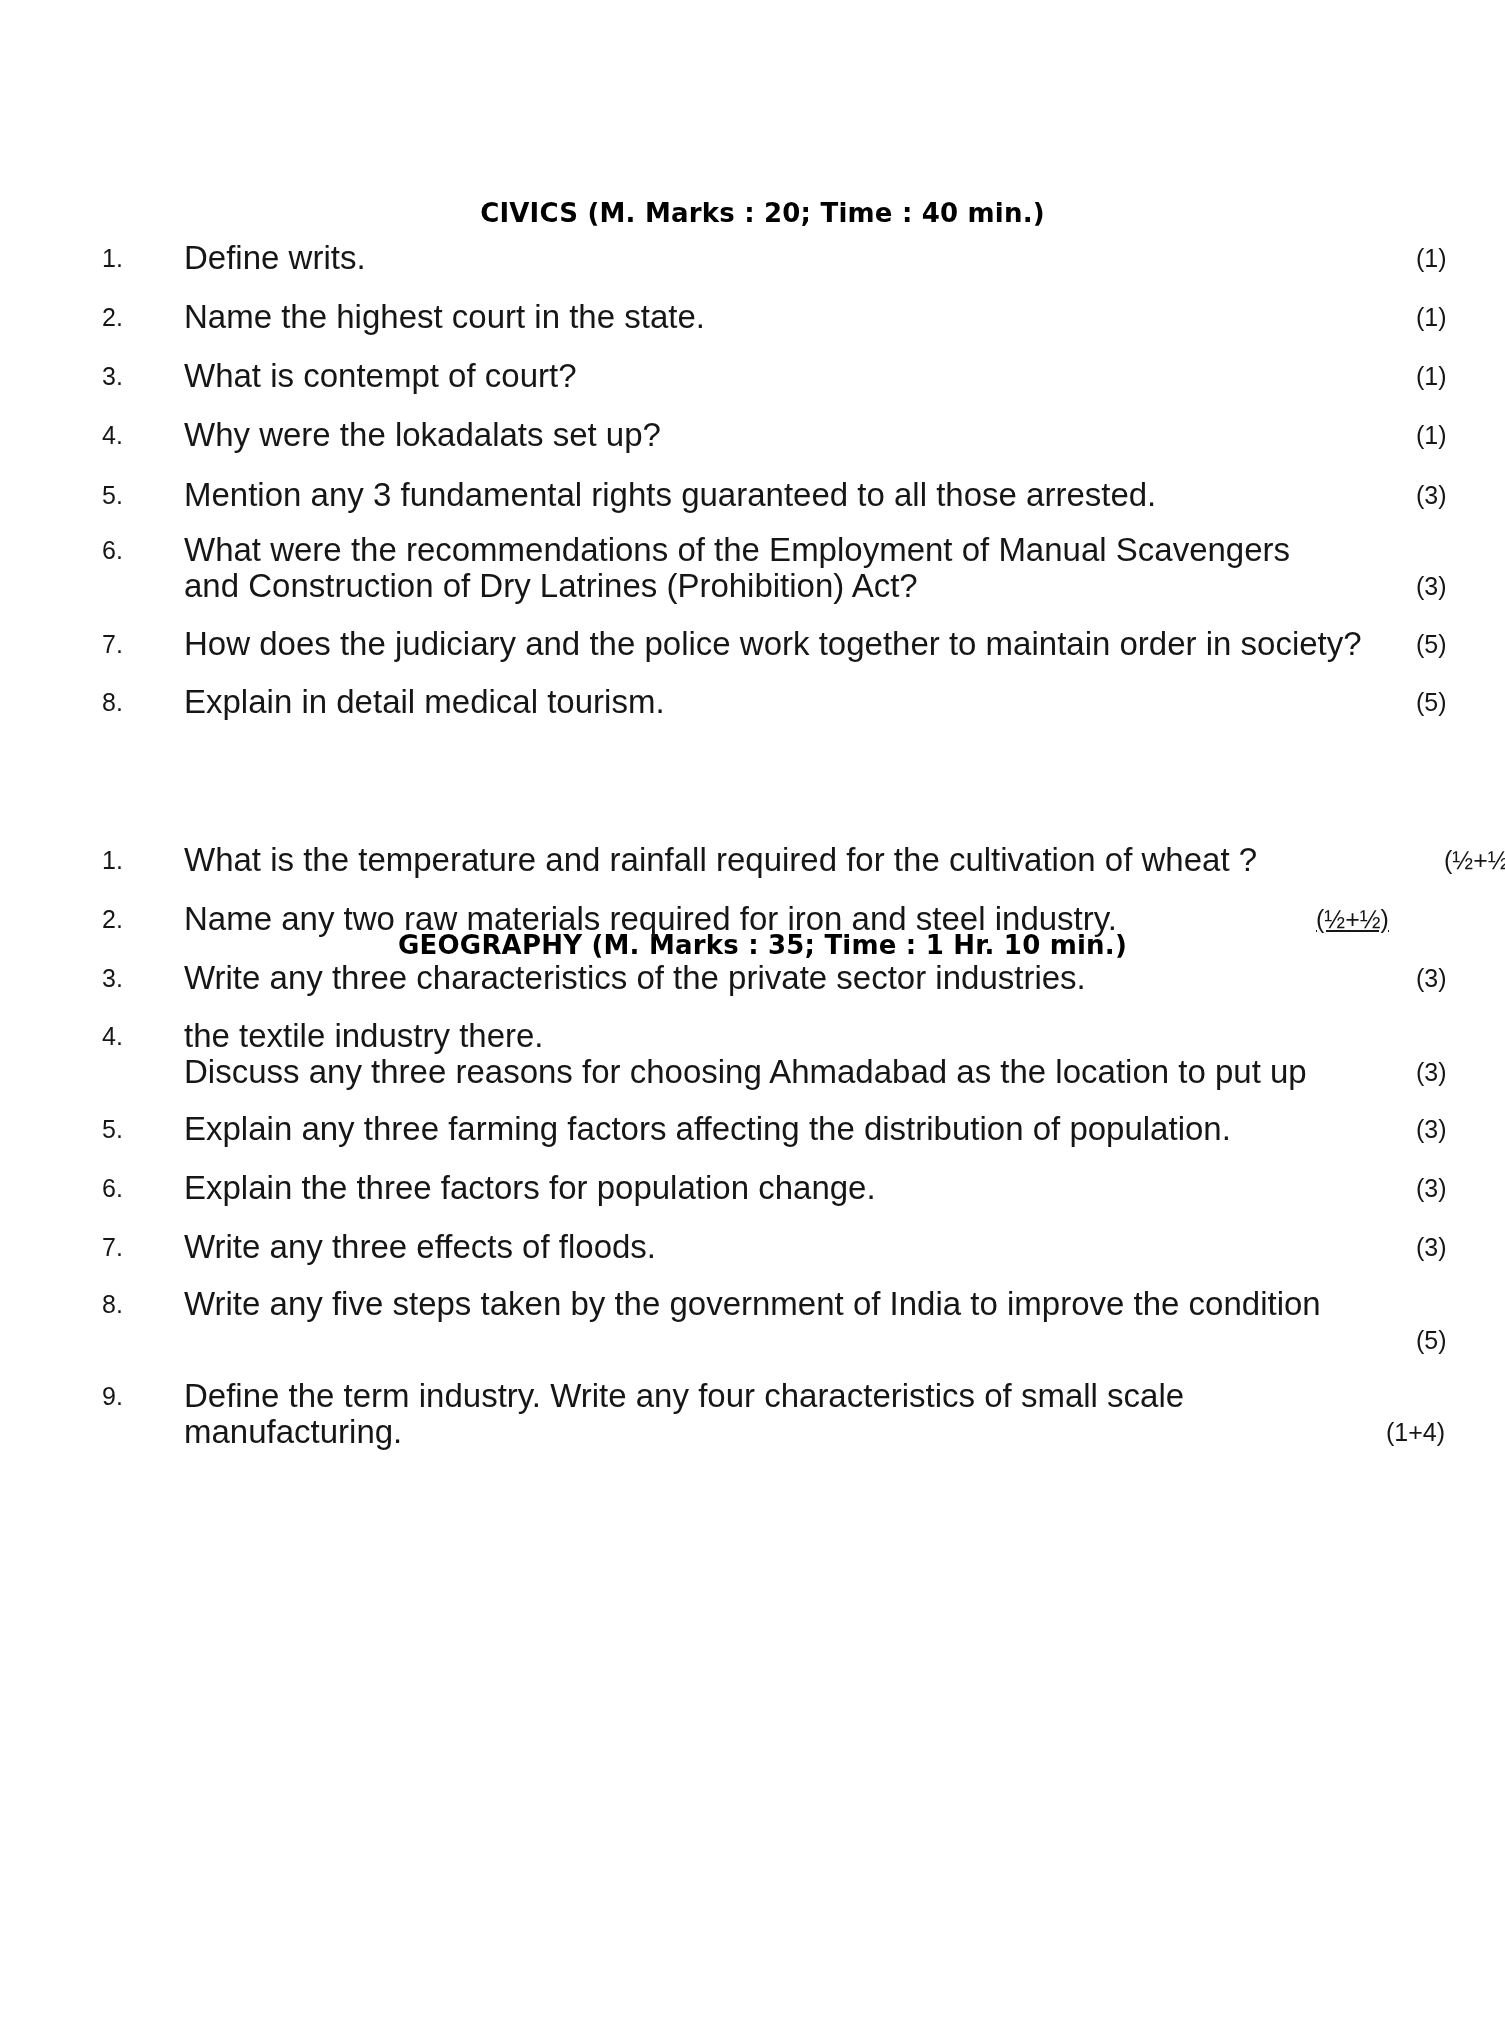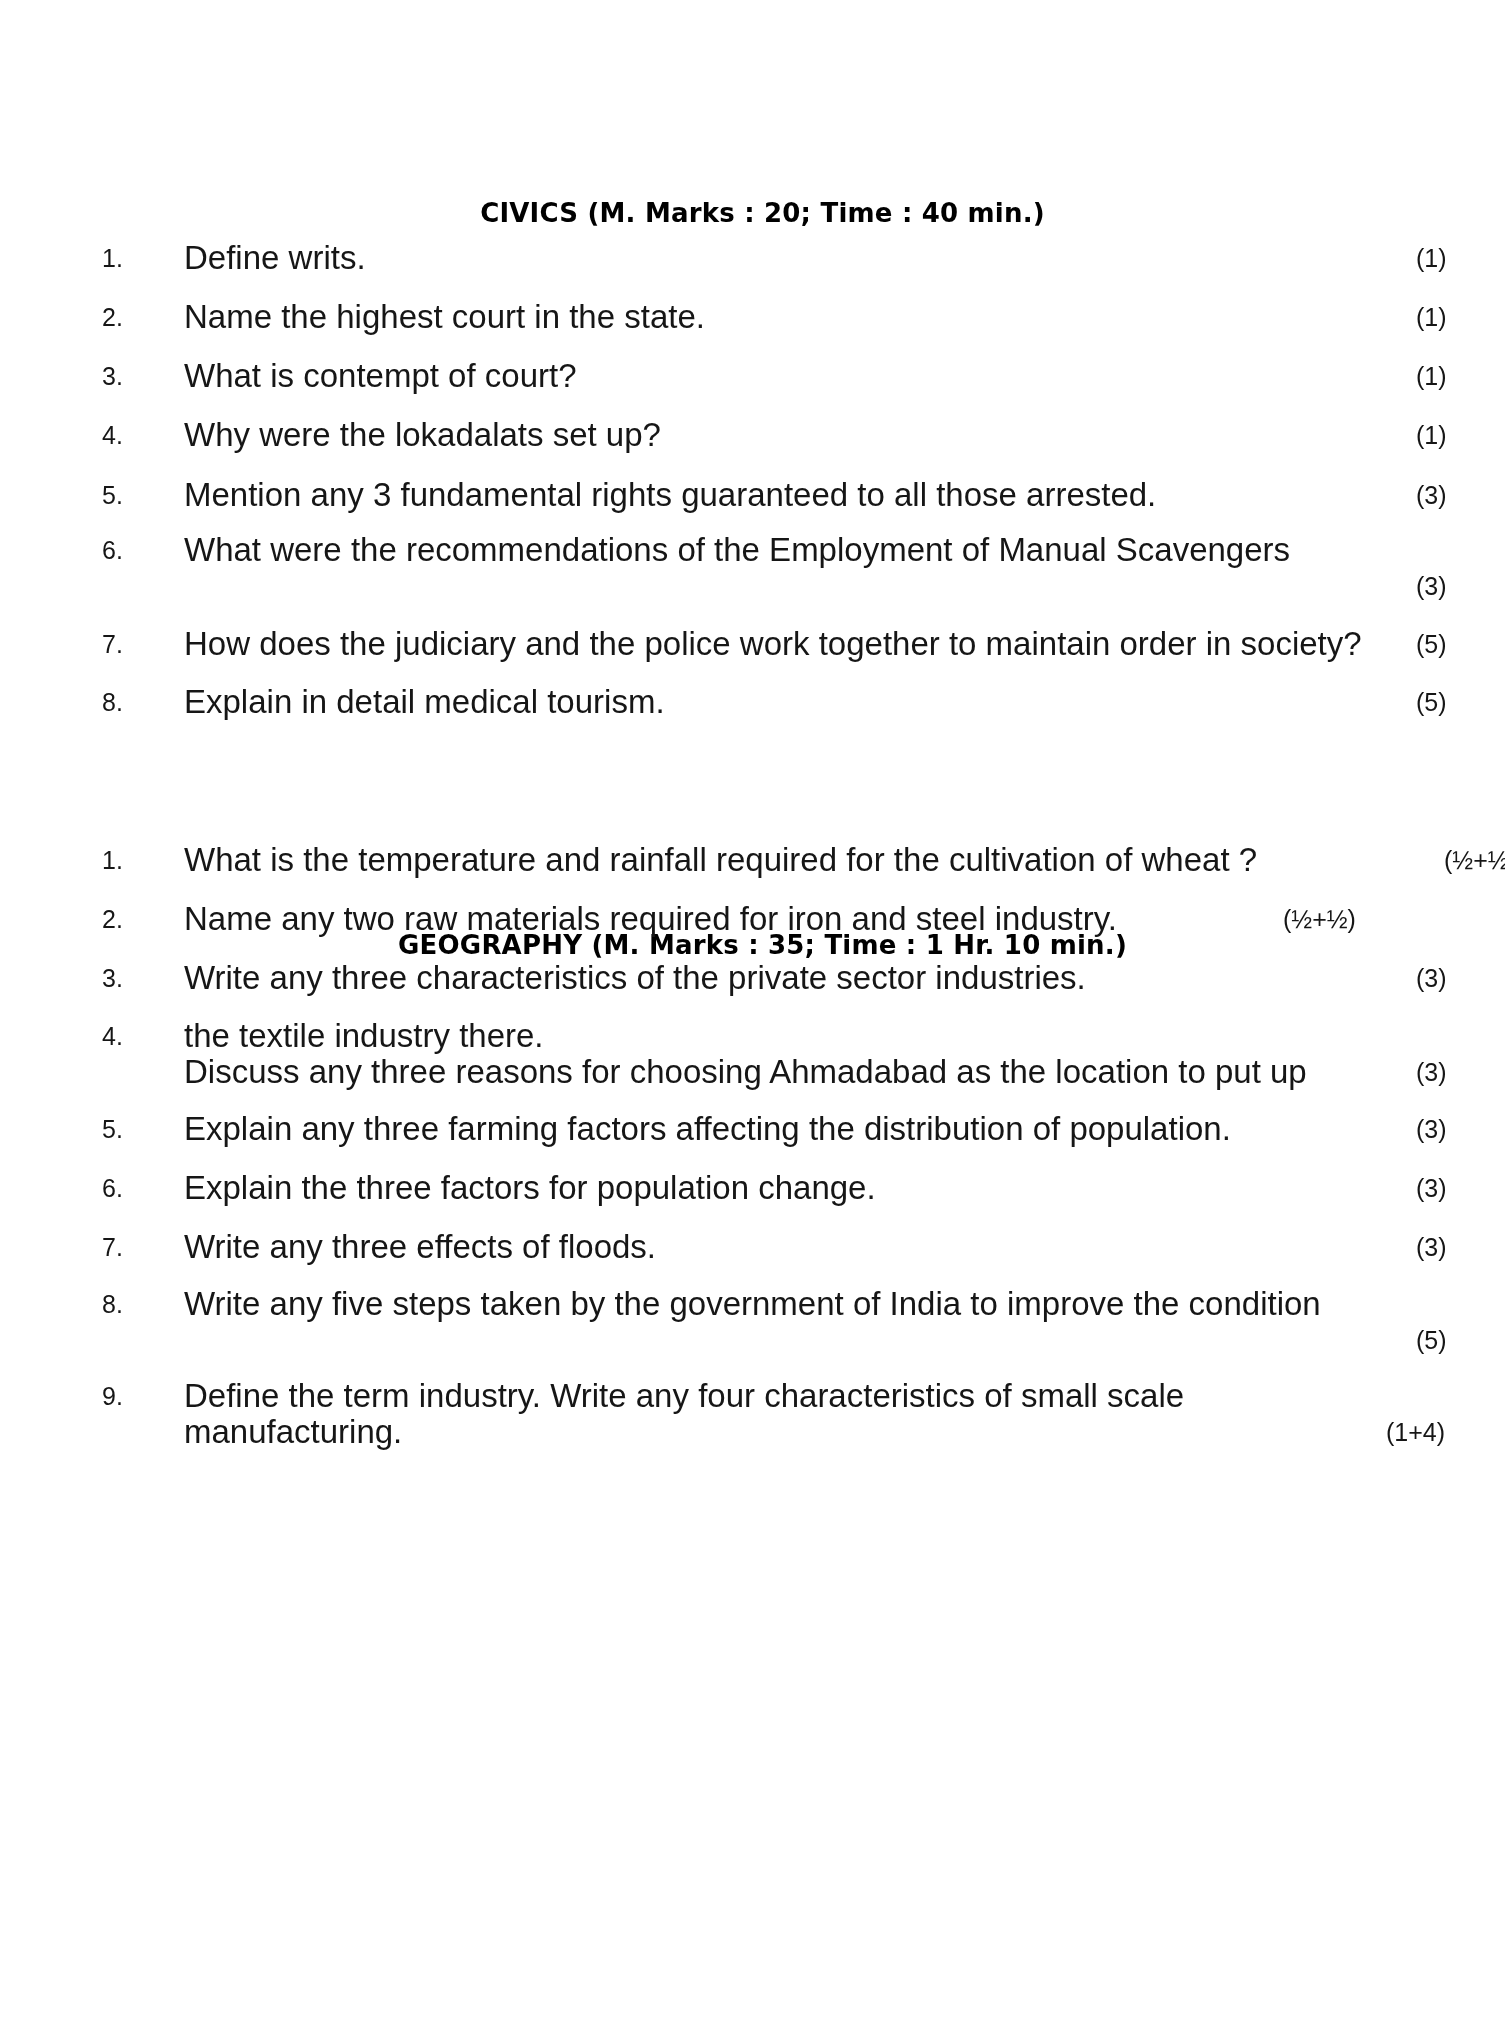--- a/index.html
+++ b/index.html
@@ -65,21 +65,21 @@
   .q .marks {
     position: absolute;
     font-size: 25px;
     line-height: 36px;
     color: #161616;
     white-space: pre;
   }
   
   .q .marks.col-right  { left: 1232px; }
   .q .marks.col-frac1  { left: 1260px; text-align: center; }
-  .q .marks.col-frac2  { left: 1099px; }
+  .q .marks.col-frac2  { left: 1132px; text-decoration: underline; }
   .q .marks.col-wide   { left: 1202px; text-align: center; }
 </style>
 </head>
 <body>
 
 <div class="page">
 
   <div class="section-head" id="civics-head">
     <span class="inner">CIVICS  (M. Marks : 20; Time : 40 min.)</span>
   </div>
@@ -121,20 +121,21 @@
     <div class="body">
       <div class="line">Mention any 3 fundamental rights guaranteed to all those arrested.</div>
       <span class="marks col-right" style="top:0px">(3)</span>
     </div>
   </div>
 
   <div class="q" style="top:532px">
     <span class="num">6.</span>
     <div class="body">
       <div class="line">What were the recommendations of the Employment of Manual Scavengers</div>
+      <div class="line">and Construction of Dry Latrines (Prohibition) Act?</div>
       <span class="marks col-right" style="top:36px">(3)</span>
     </div>
   </div>
 
   <div class="q" style="top:626px">
     <span class="num">7.</span>
     <div class="body">
       <div class="line">How does the judiciary and the police work together to maintain order in society?</div>
       <span class="marks col-right" style="top:0px">(5)</span>
     </div>

